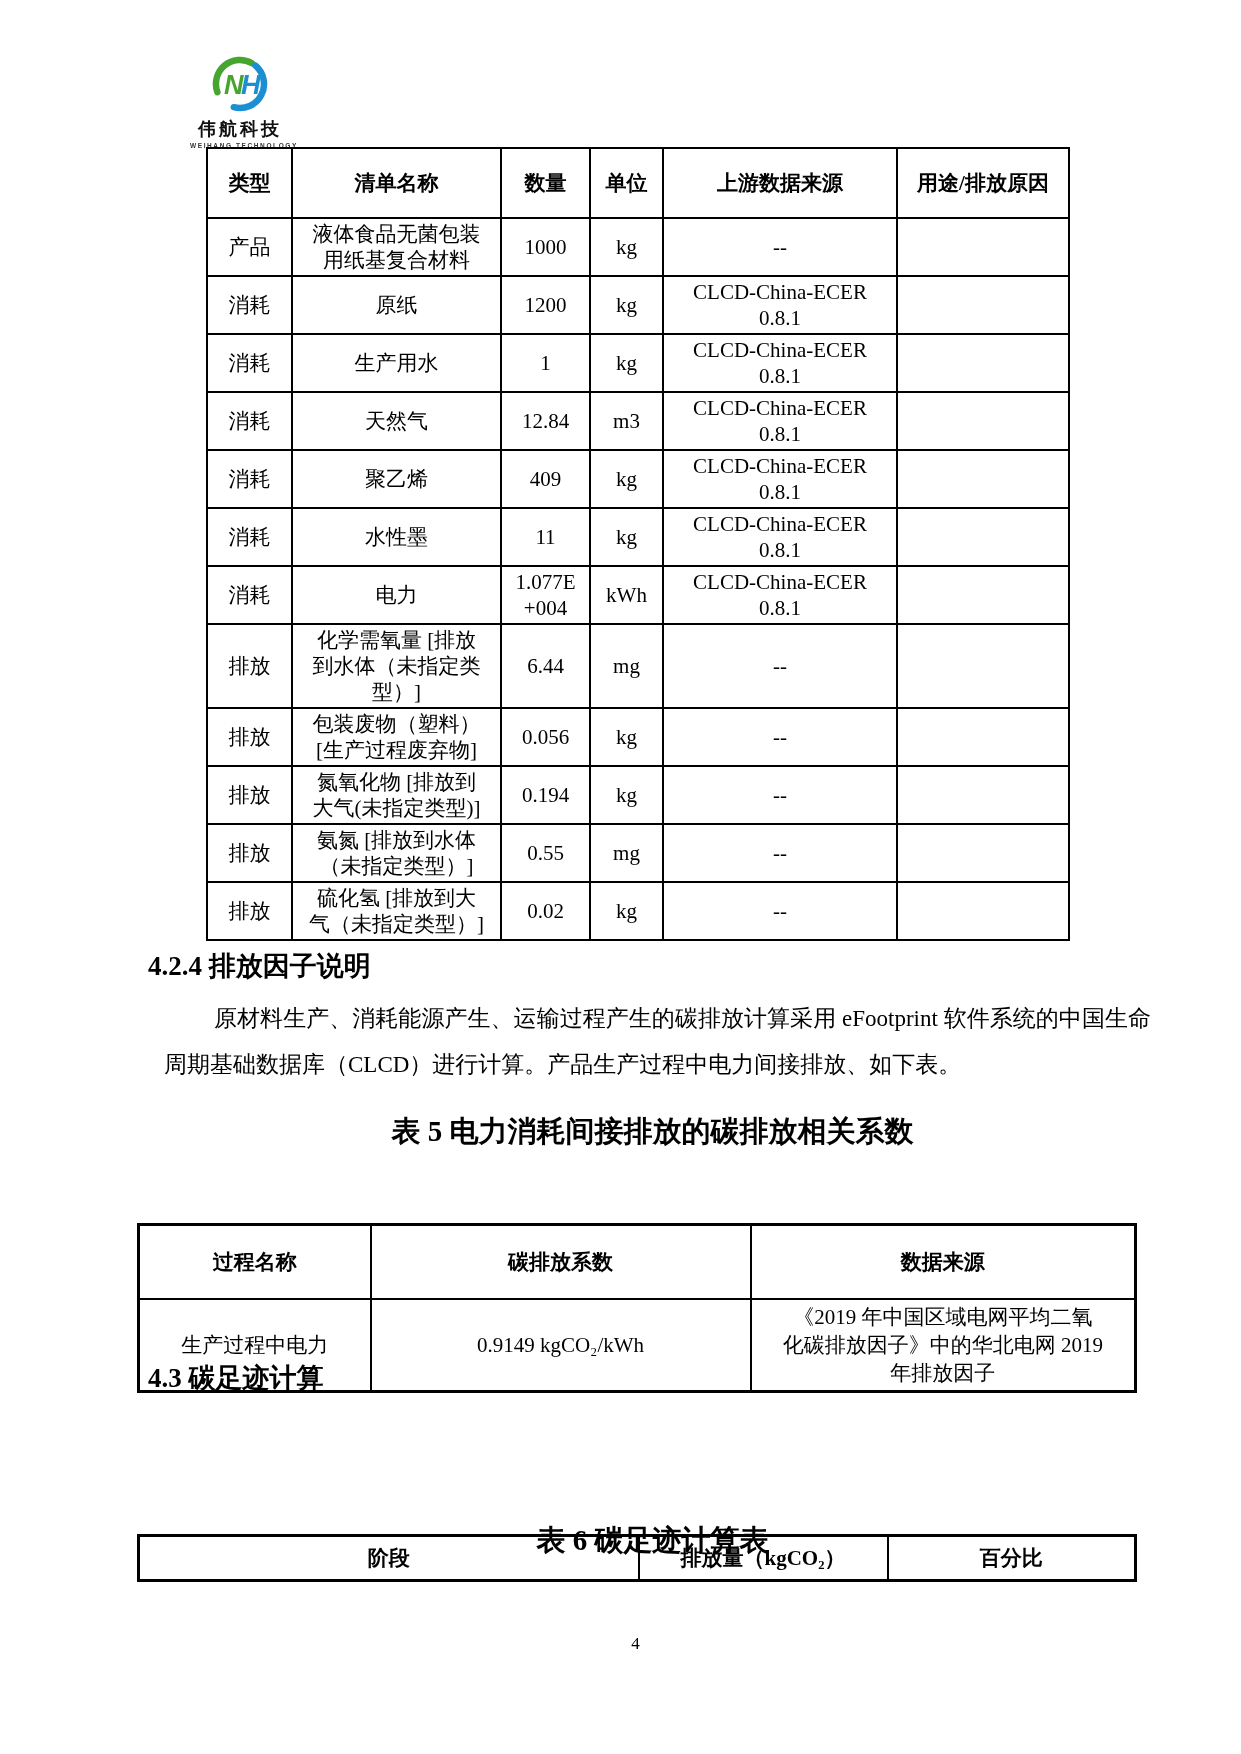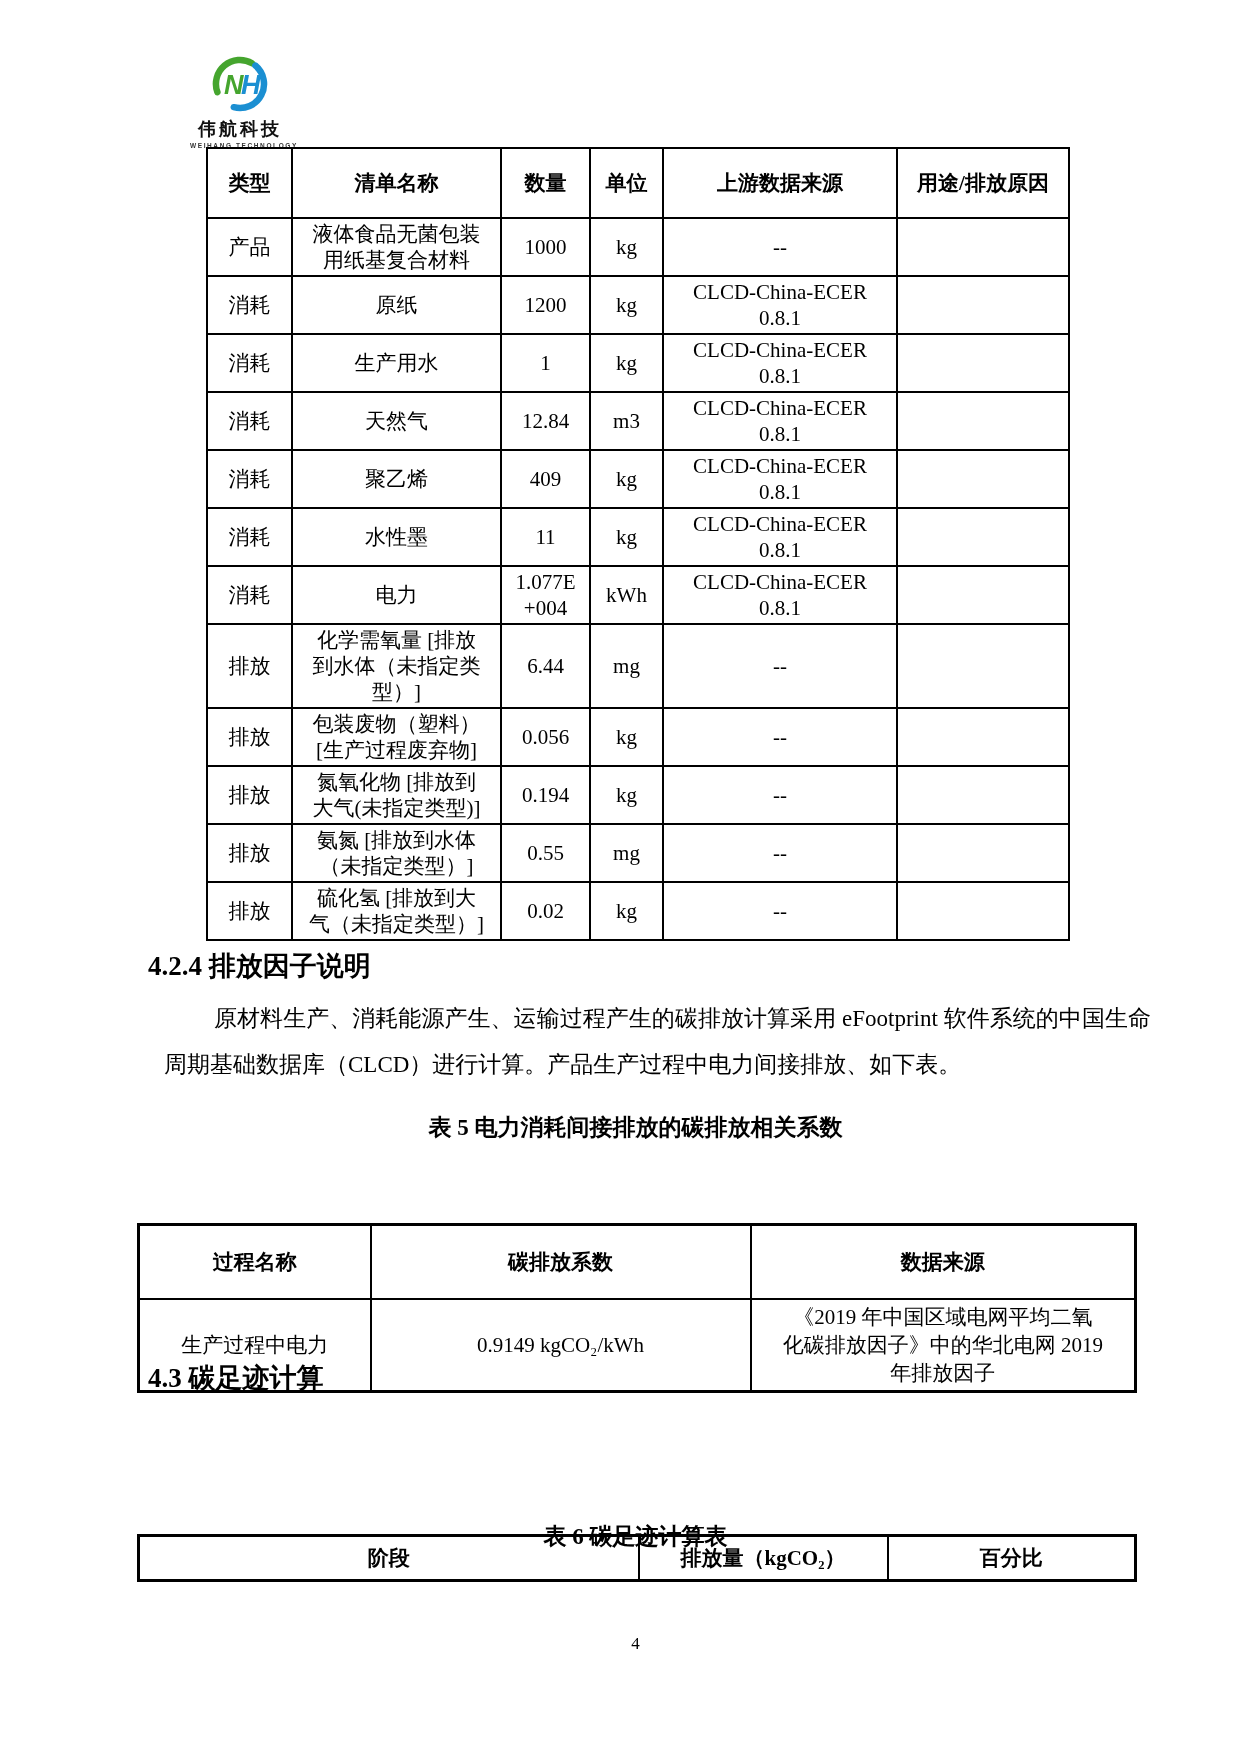--- a/index.html
+++ b/index.html
@@ -55,22 +55,22 @@
   .para {
     position:absolute; left:164px; width:987px; margin:0;
     font-size:23px; line-height:46px;
     text-align:justify; text-indent:50px;
   }
   .p424 { top:996px; }
   .p43  { top:1406px; line-height:48px; }
 
   
   .caption {
-    position:absolute; left:137px; width:997px;
-    text-align:center; font-weight:bold; font-size:23px;
+    position:absolute; left:154px; width:997px;
+    text-align:center; font-weight:bold; font-size:29px;
   }
   .cap5 { top:1112px; }
   .cap6 { top:1521px; }
 
   
   .kv-table {
     position:absolute; left:137px; width:997px;
     border-collapse:collapse; table-layout:fixed;
     font-size:21px;
     border:3px solid #000;

